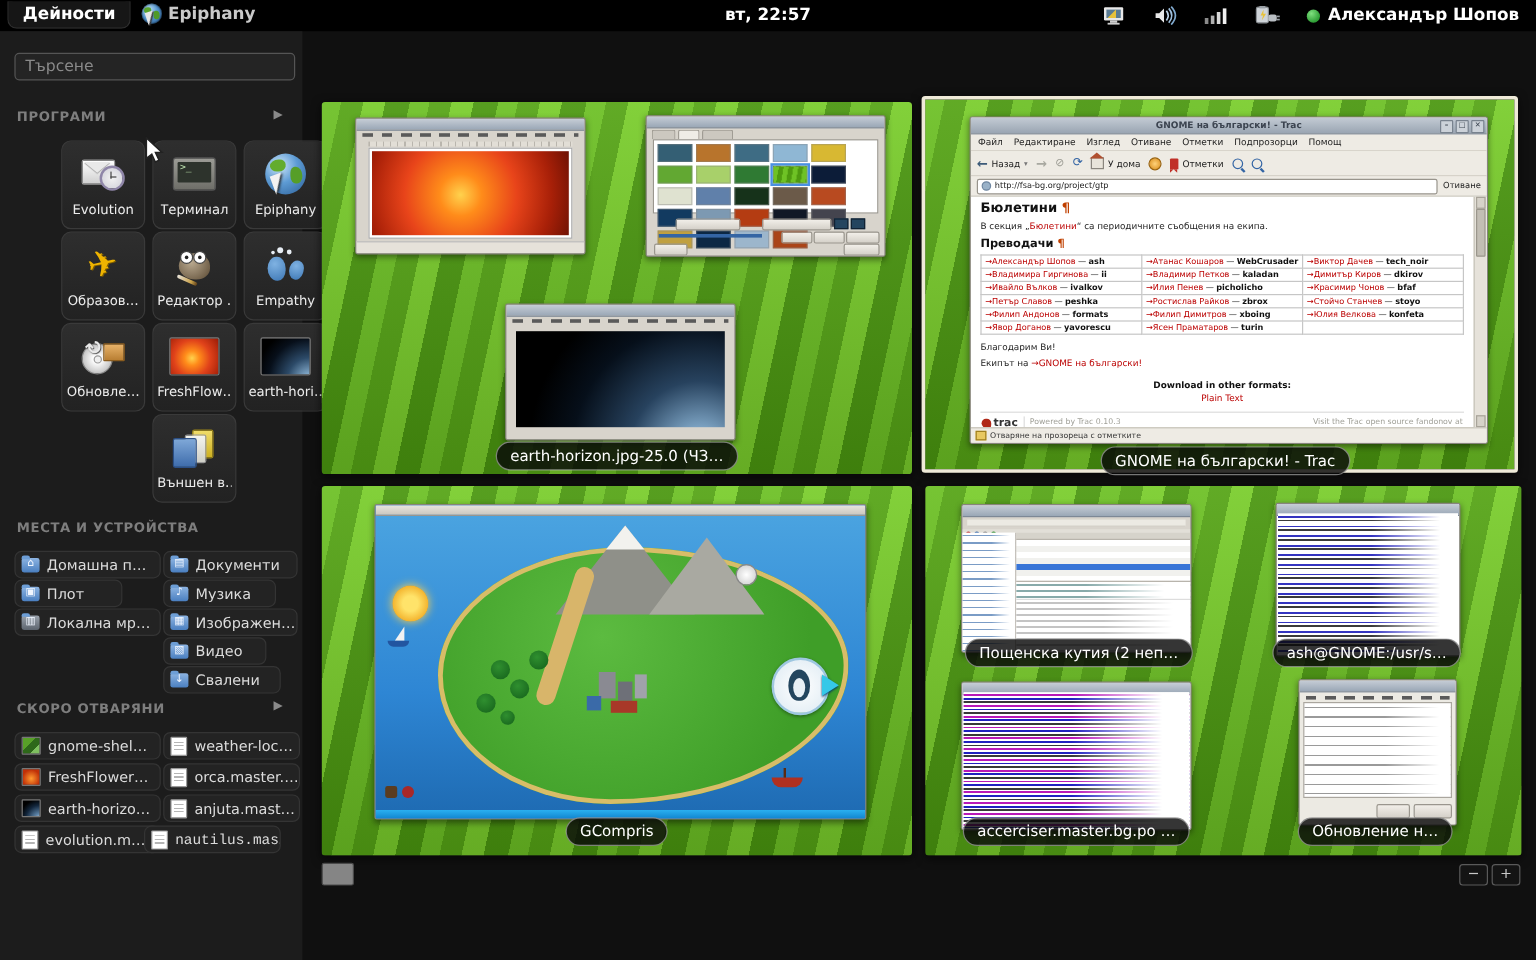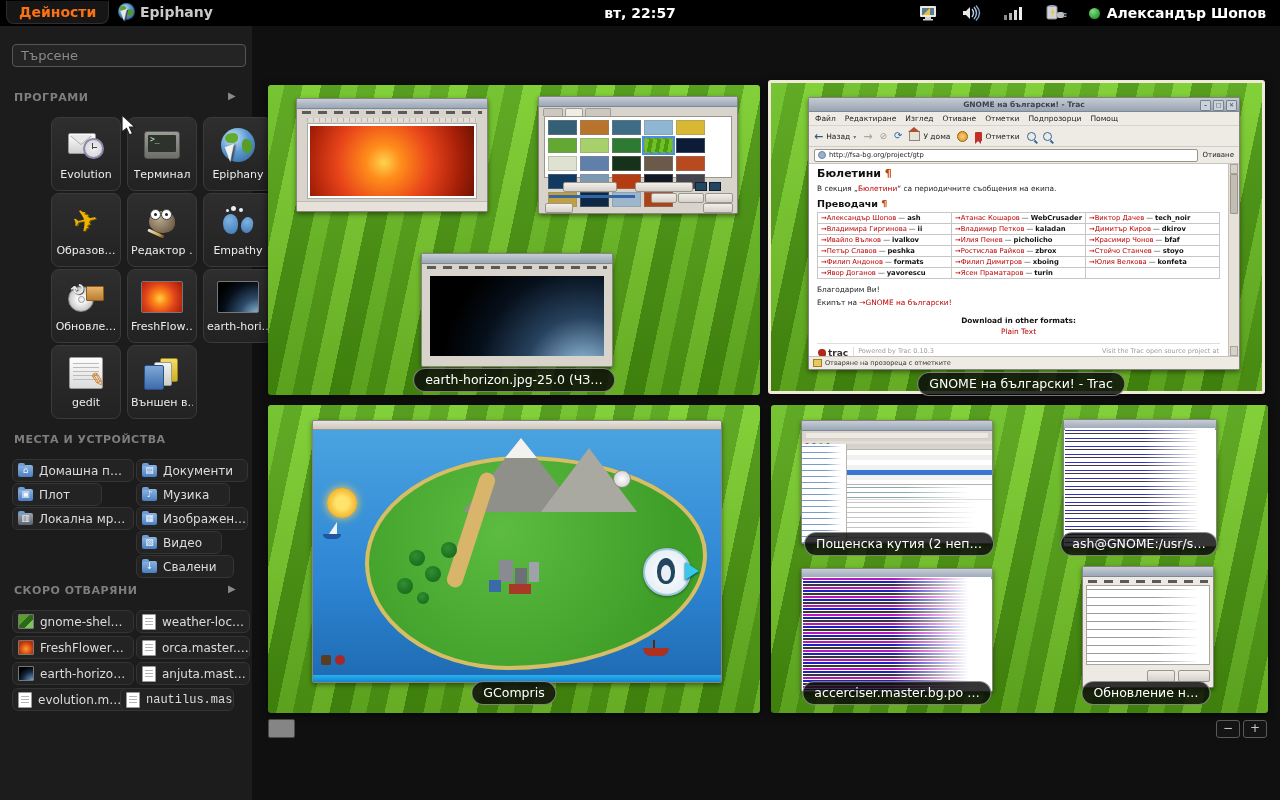--- a/index.html
+++ b/index.html
@@ -4,21 +4,21 @@
 <style>
   html,body{margin:0;padding:0;background:#000;}
   #screen{position:relative;width:1280px;height:800px;overflow:hidden;
     background:#101010;font-family:"DejaVu Sans","Liberation Sans",sans-serif;
     -webkit-font-smoothing:antialiased;}
   .abs{position:absolute;}
 
   
   #topbar{position:absolute;left:0;top:0;width:1280px;height:26px;background:#000;color:#fff;}
   #activities{position:absolute;left:6px;top:1px;padding:3px 12px;font-size:14px;font-weight:bold;
-    color:#f97316;background:#161616;border:1px solid #2e2e2e;border-top:none;border-radius:0 0 8px 8px;cursor:pointer;}
+    color:#ffffff;background:#161616;border:1px solid #2e2e2e;border-top:none;border-radius:0 0 8px 8px;cursor:pointer;}
   #appmenu{position:absolute;left:118px;top:3px;display:flex;align-items:center;gap:5px;
     font-size:14px;font-weight:bold;color:#c9c9c9;}
   .globe16{width:17px;height:17px;border-radius:50%;position:relative;
     background:radial-gradient(circle at 35% 30%,#bfe0f7 0%,#5596d0 45%,#2b5e96 100%);box-shadow:0 0 2px #000 inset;}
   .globe16:before{content:"";position:absolute;left:2px;top:3px;width:6px;height:5px;background:#58a42c;border-radius:60% 40% 50% 50%;}
   .globe16:after{content:"";position:absolute;right:2px;top:6px;width:5px;height:7px;background:#4f9a28;border-radius:40% 60% 50% 50%;}
   .cursor-glyph{position:absolute;width:0;height:0;border-left:7px solid #e8e8e8;border-right:4px solid transparent;
     border-bottom:11px solid transparent;transform:rotate(-18deg);filter:drop-shadow(1px 1px 0 #333);}
   #clock{position:absolute;left:50%;top:5px;transform:translateX(-50%);font-size:14px;font-weight:bold;color:#fff;}
   #status{position:absolute;right:0;top:0;height:26px;display:flex;align-items:center;gap:22px;padding-right:14px;}
@@ -377,26 +377,20 @@
       <span class="ic">
           <span class="thumb-img t-flower"></span>
         </span>
       <span class="lb">FreshFlow…</span>
     </div>
     <div class="tile" style="left:170px;top:243px;">
       <span class="ic">
           <span class="thumb-img t-earth"></span>
         </span>
       <span class="lb">earth-hori…</span>
-    </div>
-    <div class="tile" style="left:18px;top:319px;">
-      <span class="ic">
-          <span class="i-gedit"></span>
-        </span>
-      <span class="lb">gedit</span>
     </div>
     <div class="tile" style="left:94px;top:319px;">
       <span class="ic">
           <span class="i-appr">
             <span class="s1"></span>
             <span class="s2"></span>
             <span class="s3"></span>
           </span>
         </span>
       <span class="lb">Външен в…</span>
@@ -655,21 +649,21 @@
         <div class="dllink">Plain Text</div>
         <div id="tracfoot">
           <div class="logo">
             <span class="pawbox">
                 <span class="paw"></span>
                 <span class="tracword">trac</span>
               </span>
             <span><span>Powered by Trac 0.10.3</span><br><span>By Edgewall Software.</span></span>
           </div>
           <div class="right">
-            <span>Visit the Trac open source project at</span><br><span>http://trac.edgewall.com/</span>
+            <span>Visit the Trac open source fandonov at</span><br><span>http://trac.edgewall.com/</span>
           </div>
         </div>
       </div>
       <div class="scroll">
         <div class="sa" style="top:0;"></div>
         <div class="sb"></div>
         <div class="sa" style="bottom:0;"></div>
       </div>
     </div>
     <div class="status">

